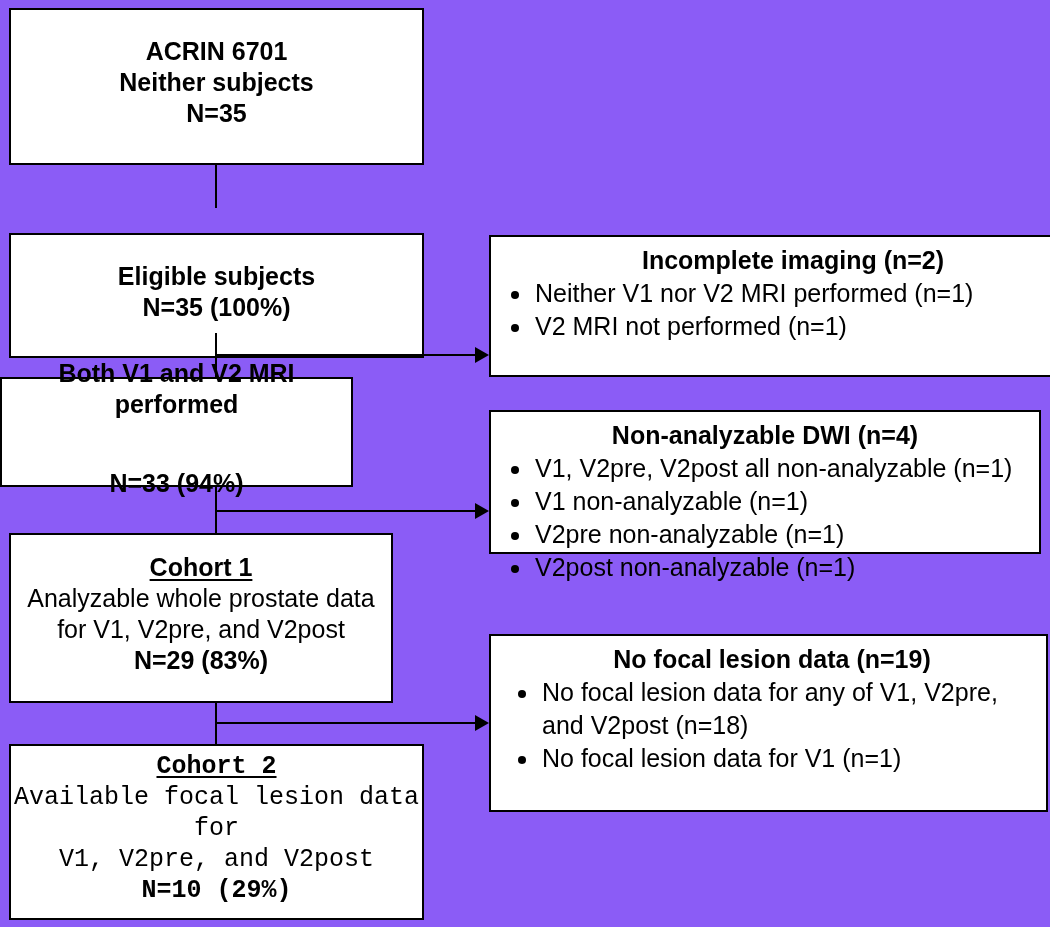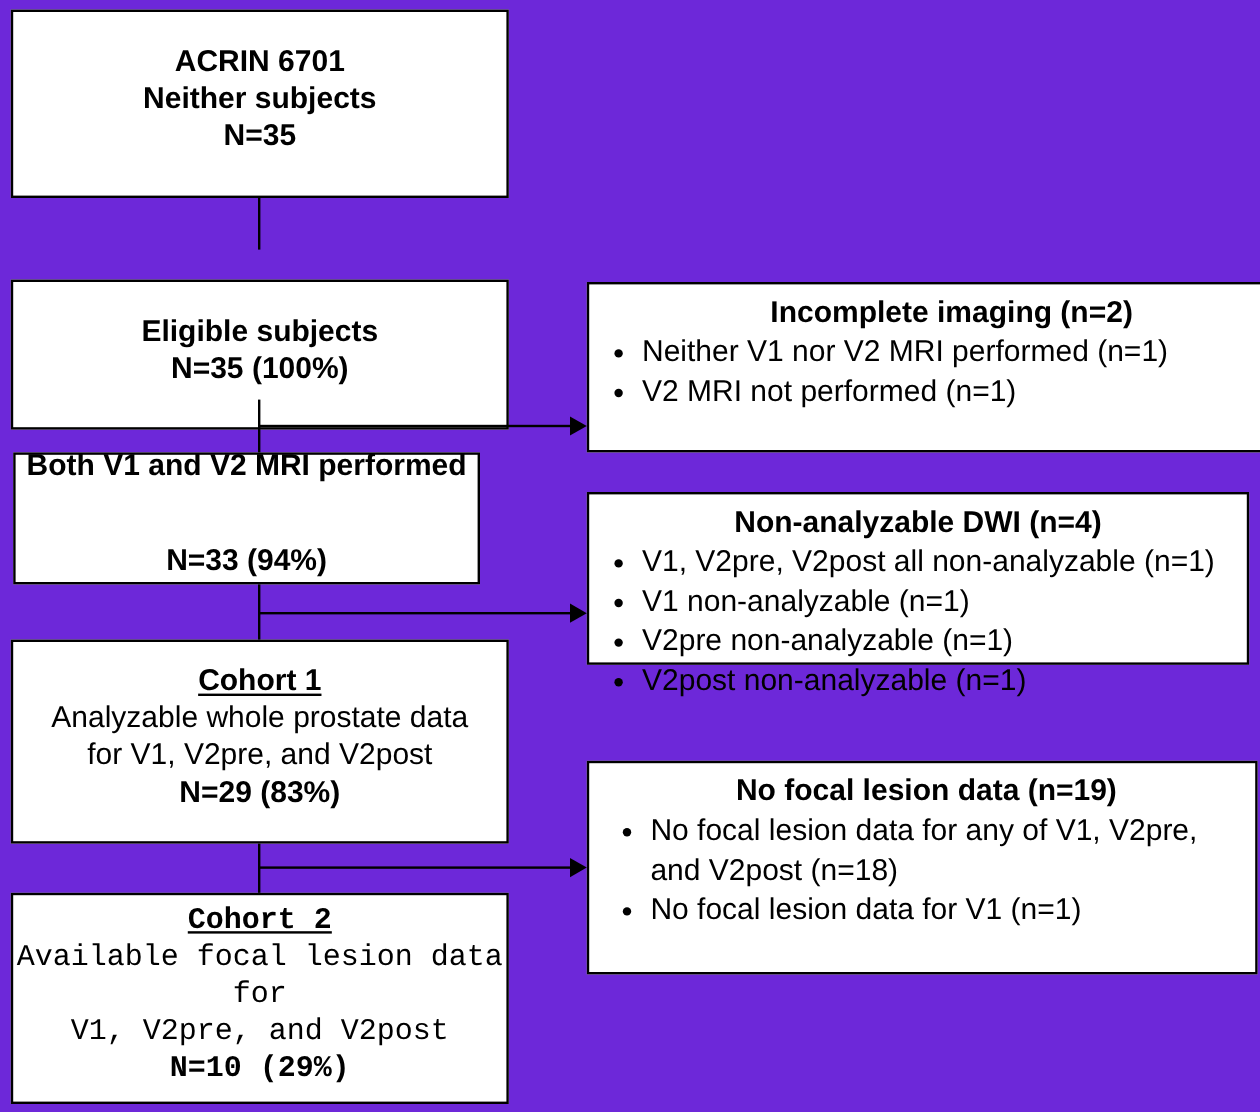--- a/index.html
+++ b/index.html
@@ -4,21 +4,21 @@
 <style>
   html, body {
     margin: 0;
     padding: 0;
     background: #ffffff;
   }
   .canvas {
     position: relative;
     width: 1050px;
     height: 927px;
-    background: #6d28d9;
+    background: #8b5cf6;
     color: #000000;
     font-family: "Liberation Sans", sans-serif;
     overflow: hidden;
   }
   .fbox {
     position: absolute;
     background: #ffffff;
     border: 2px solid #000000;
     box-sizing: border-box;
   }
@@ -83,26 +83,26 @@
     <div class="bold">ACRIN 6701</div>
     <div class="bold">Neither subjects</div>
     <div class="bold">N=35</div>
   </div>
 
   <div class="fbox main-box" style="left:9px; top:208px; width:415px; height:125px;margin-top:25px;">
     <div class="bold">Eligible subjects</div>
     <div class="bold">N=35 (100%)</div>
   </div>
 
-  <div class="fbox main-box" style="left:11px; top:377px; width:389px; height:110px;gap:48px;">
+  <div class="fbox main-box" style="left:0; top:377px; width:353px; height:110px;gap:48px;">
     <div class="bold">Both V1 and V2 MRI performed</div>
     <div class="bold">N=33 (94%)</div>
   </div>
 
-  <div class="fbox main-box" style="left:9px; top:533px; width:415px; height:170px;">
+  <div class="fbox main-box" style="left:9px; top:533px; width:384px; height:170px;">
     <div class="bold underline">Cohort 1</div>
     <div>Analyzable whole prostate data</div>
     <div>for V1, V2pre, and V2post</div>
     <div class="bold">N=29 (83%)</div>
   </div>
 
   <div class="fbox main-box" style="left:9px; top:744px; width:415px; height:176px;font-family:Liberation Mono, monospace;">
     <div class="bold underline">Cohort 2</div>
     <div>Available focal lesion data for</div>
     <div>V1, V2pre, and V2post</div>

